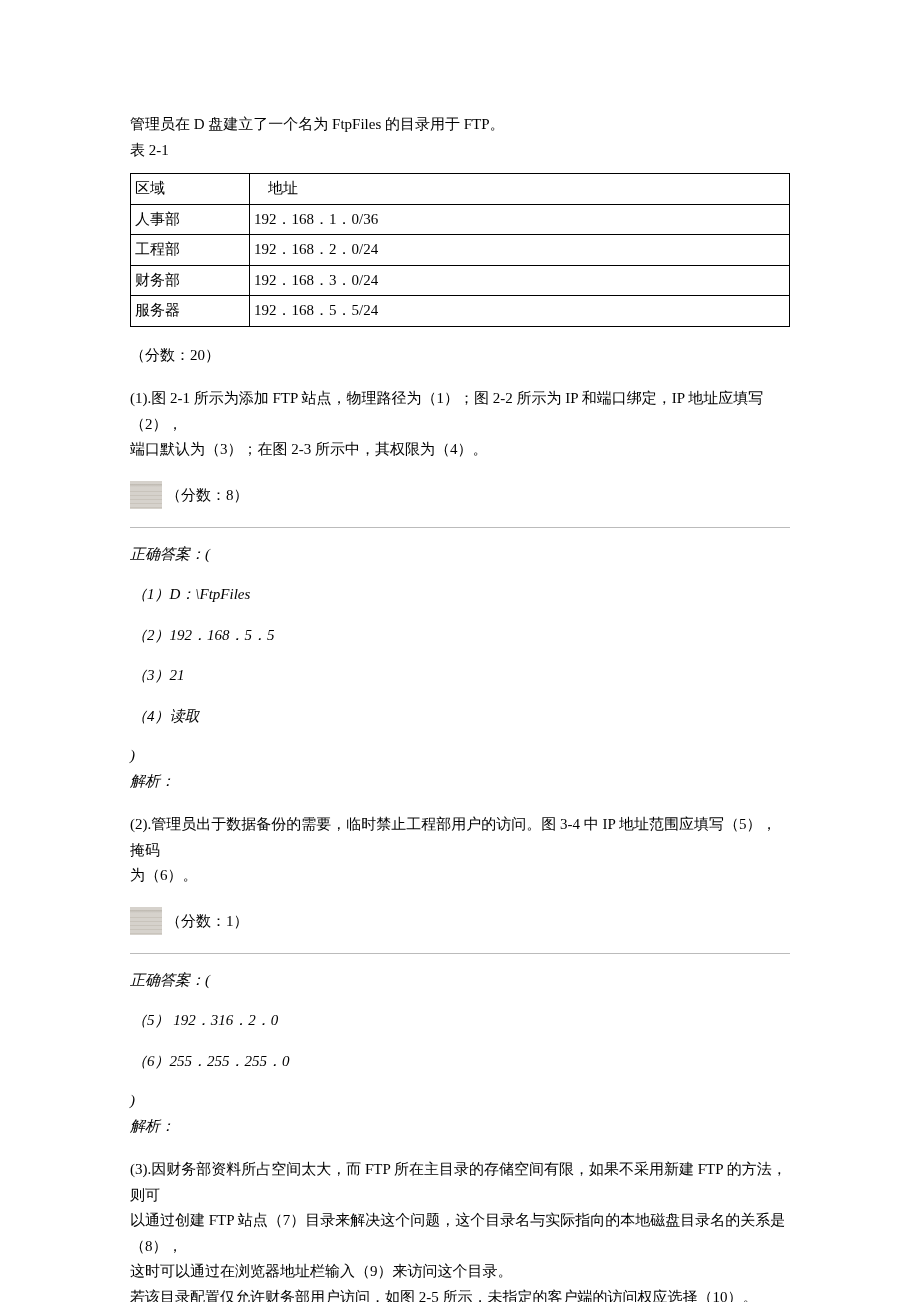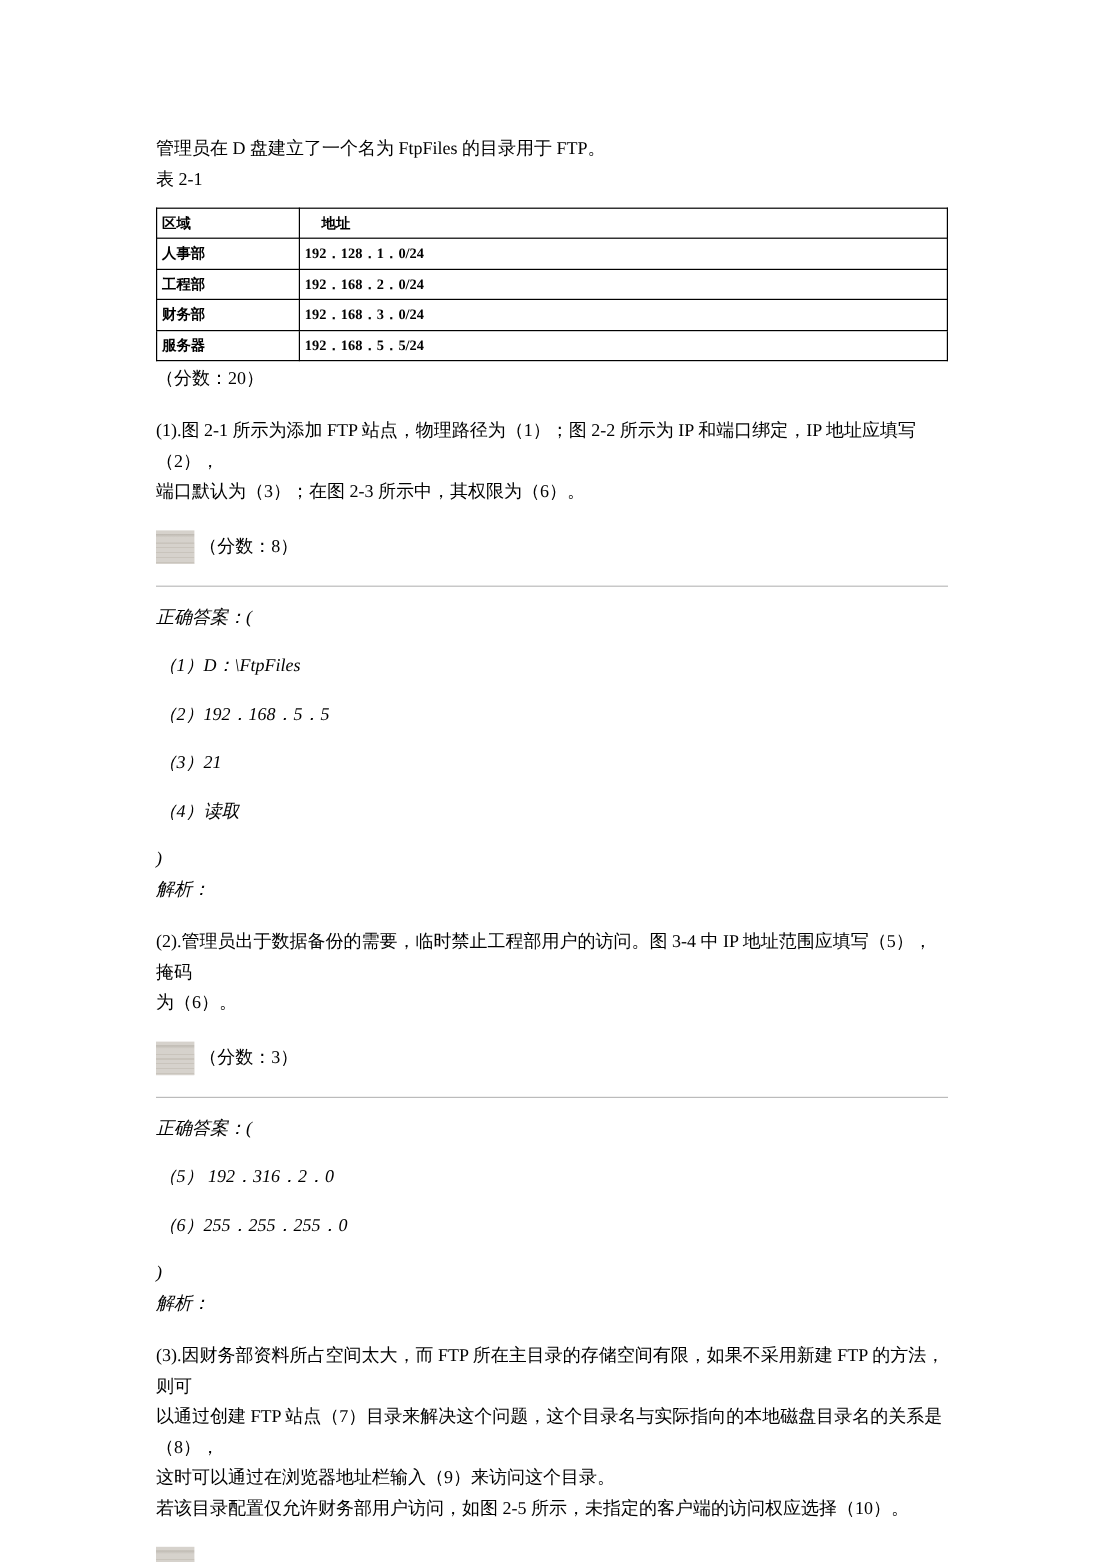--- a/index.html
+++ b/index.html
@@ -19,31 +19,31 @@
   }
   table.data-table {
     border-collapse: collapse;
     width: 100%;
     margin: 10px 0 2px 0;
   }
   table.data-table th, table.data-table td {
     border: 1px solid #000;
     padding: 2px 4px;
     text-align: left;
-    font-weight: bold;
-    font-size: 12px;
+    font-weight: normal;
+    font-size: 15px;
   }
   table.data-table th {
     text-align: left;
   }
   table.data-table th:nth-child(2) {
     padding-left: 18px;
   }
   .score {
-    margin-top: 3px;
+    margin-top: 16px;
   }
   .section {
     margin-top: 18px;
   }
   .thumb {
     width: 32px;
     height: 28px;
     background: #d6d2cc;
     display: inline-block;
     vertical-align: bottom;
@@ -108,42 +108,42 @@
   <table class="data-table">
     <thead>
       <tr>
         <th style="width:110px">区域</th>
         <th>地址</th>
       </tr>
     </thead>
     <tbody>
       <tr>
         <td>人事部</td>
-        <td>192．128．1．0/24</td>
+        <td>192．168．1．0/36</td>
       </tr>
       <tr>
         <td>工程部</td>
         <td>192．168．2．0/24</td>
       </tr>
       <tr>
         <td>财务部</td>
         <td>192．168．3．0/24</td>
       </tr>
       <tr>
         <td>服务器</td>
         <td>192．168．5．5/24</td>
       </tr>
     </tbody>
   </table>
 
   <div class="score">（分数：20）</div>
 
   <div class="section">
     <div>(1).图 2-1 所示为添加 FTP 站点，物理路径为（1）；图 2-2 所示为 IP 和端口绑定，IP 地址应填写（2），</div>
-    <div>端口默认为（3）；在图 2-3 所示中，其权限为（6）。</div>
+    <div>端口默认为（3）；在图 2-3 所示中，其权限为（4）。</div>
     <div class="thumb-line">
       <span class="thumb"></span>
       <span>（分数：8）</span>
     </div>
     <hr class="sep">
     <div class="answer-block">
       <div>正确答案：(</div>
       <div class="answer-lines">
         <div class="indent">（1）D：\FtpFiles</div>
         <div class="indent">（2）192．168．5．5</div>
@@ -153,21 +153,21 @@
       <div>)</div>
       <div>解析：</div>
     </div>
   </div>
 
   <div class="section">
     <div>(2).管理员出于数据备份的需要，临时禁止工程部用户的访问。图 3-4 中 IP 地址范围应填写（5），掩码</div>
     <div>为（6）。</div>
     <div class="thumb-line">
       <span class="thumb"></span>
-      <span>（分数：3）</span>
+      <span>（分数：1）</span>
     </div>
     <hr class="sep">
     <div class="answer-block">
       <div>正确答案：(</div>
       <div class="answer-lines">
         <div class="indent">（5）  192．316．2．0</div>
         <div class="indent">（6）255．255．255．0</div>
       </div>
       <div>)</div>
       <div>解析：</div>

